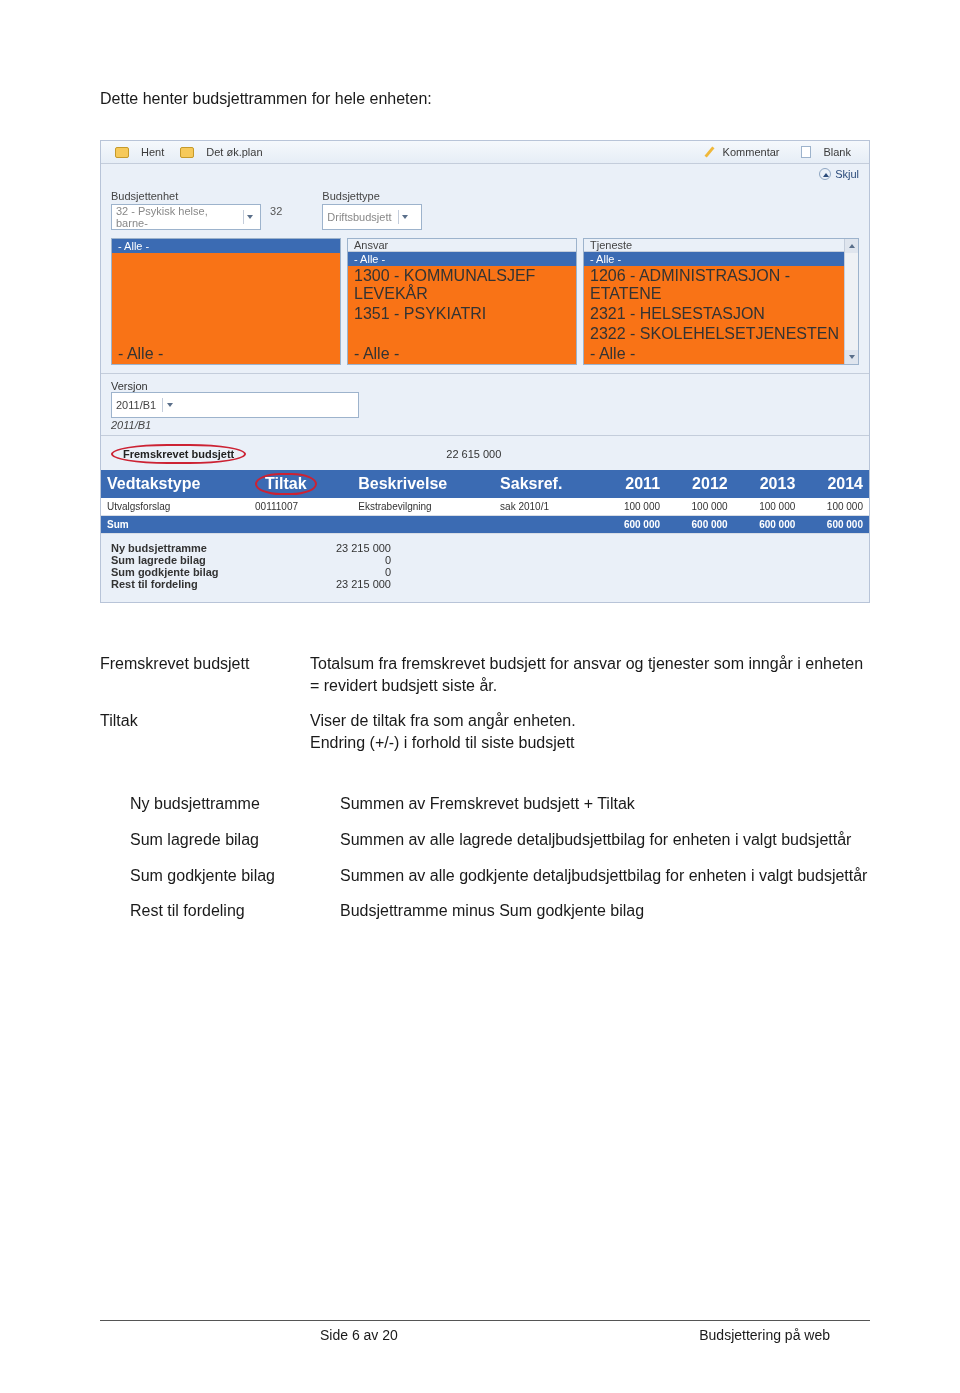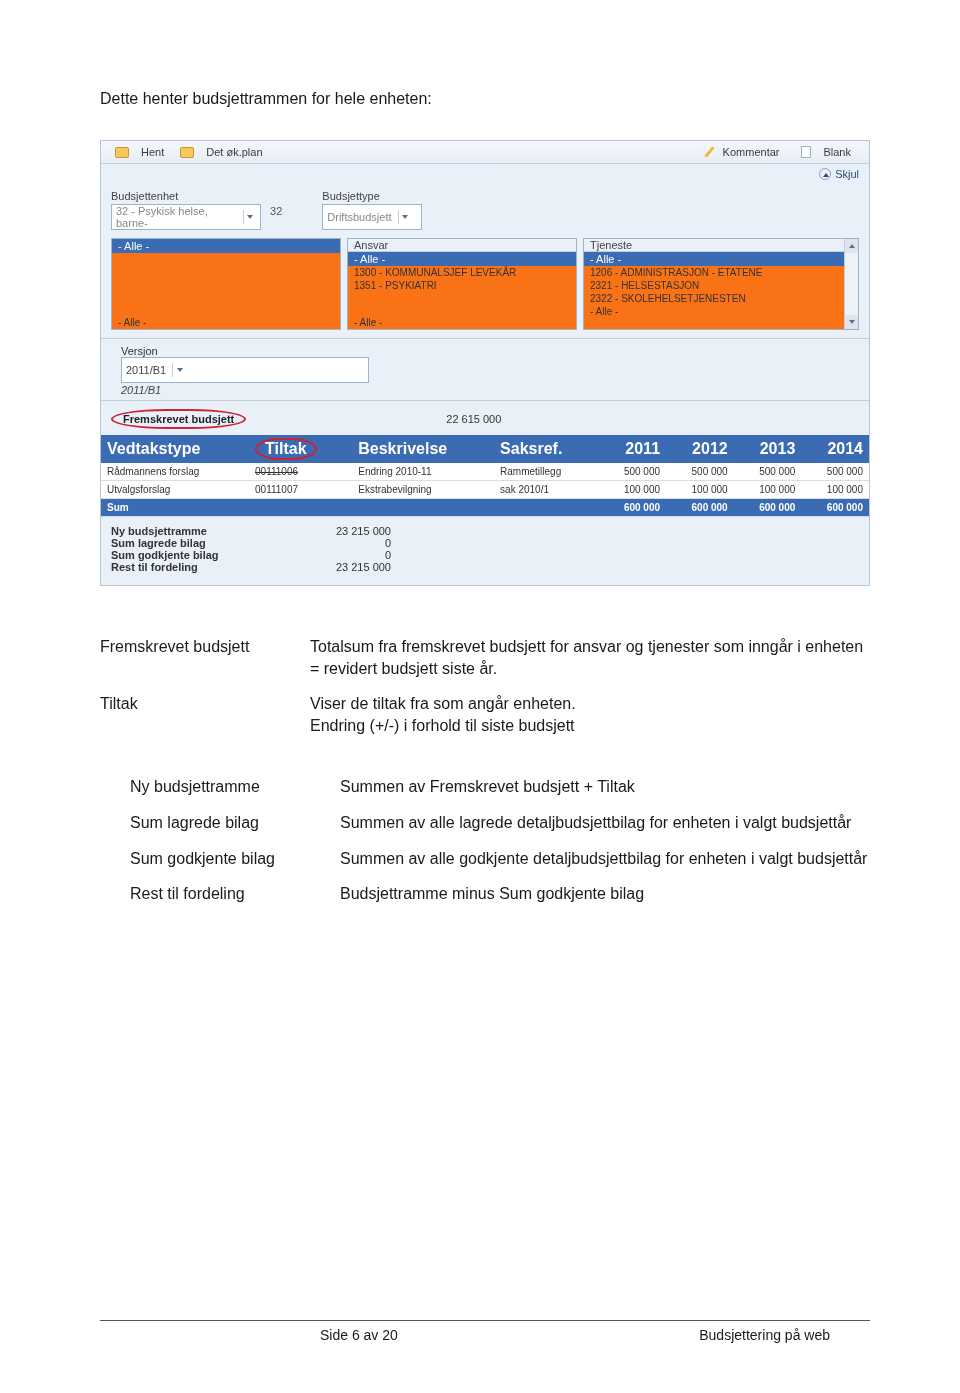--- a/index.html
+++ b/index.html
@@ -96,36 +96,36 @@
   .filter-row2 {
     display: flex; gap: 6px;
   }
   .pane {
     background: #f97316; border:1px solid #9db3cc;
     flex:1; min-height: 92px; display:flex;flex-direction:column;
   }
   .pane .blue-sel {
     background: #3b6bb3; color:#fff; padding:1px 6px; font-size:11px;
   }
-  .pane .item { padding:1px 6px; font-size:10px; color:#333; }
+  .pane .item { padding:1px 6px; font-size:16px; color:#333; }
   .pane.narrow { flex:0 0 230px; }
   .pane.mid { flex:0 0 230px; }
   .pane.right { flex:1; position:relative; }
   .scrollbox {
     width:14px; position:absolute; right:0; top:0; bottom:0;
     background:#eef1f5; border-left:1px solid #c4cddb;
     display:flex;flex-direction:column;justify-content:space-between;
   }
   .scrollbox .sb-btn{height:14px;background:#dfe5ee;display:flex;align-items:center;justify-content:center;}
   .scrollbox .sb-btn::after{content:"";border-left:3px solid transparent;border-right:3px solid transparent;}
   .scrollbox .sb-btn.up::after{border-bottom:4px solid #5a6f8a;}
   .scrollbox .sb-btn.dn::after{border-top:4px solid #5a6f8a;}
 
   .versjon {
-    padding: 6px 10px 4px 20px; background:#eaf0f8;
+    padding: 6px 10px 4px 10px; background:#eaf0f8;
   }
   .versjon label{font-size:11px;display:block;}
   .versjon .sel-line{display:flex;align-items:center;gap:0;}
   .versjon .select{width:248px;}
   .versjon .ital{font-style:italic;font-size:11px;color:#444;margin-top:1px;}
 
   .fremskrev-row {
     padding: 8px 10px 6px 10px; background:#eaf0f8;
     display:flex; align-items:center;
     border-top:1px solid #c4cddb;
@@ -318,30 +318,20 @@
           <th>Beskrivelse</th>
           <th>Saksref.</th>
           <th class="num">2011</th>
           <th class="num">2012</th>
           <th class="num">2013</th>
           <th class="num">2014</th>
         </tr>
       </thead>
       <tbody>
         <tr>
-          <td>Rådmannens forslag</td>
-          <td><span class="strike">00111006</span></td>
-          <td>Endring 2010-11</td>
-          <td>Rammetillegg</td>
-          <td class="num">500 000</td>
-          <td class="num">500 000</td>
-          <td class="num">500 000</td>
-          <td class="num">500 000</td>
-        </tr>
-        <tr>
           <td>Utvalgsforslag</td>
           <td>00111007</td>
           <td>Ekstrabevilgning</td>
           <td>sak 2010/1</td>
           <td class="num">100 000</td>
           <td class="num">100 000</td>
           <td class="num">100 000</td>
           <td class="num">100 000</td>
         </tr>
         <tr class="sum">

